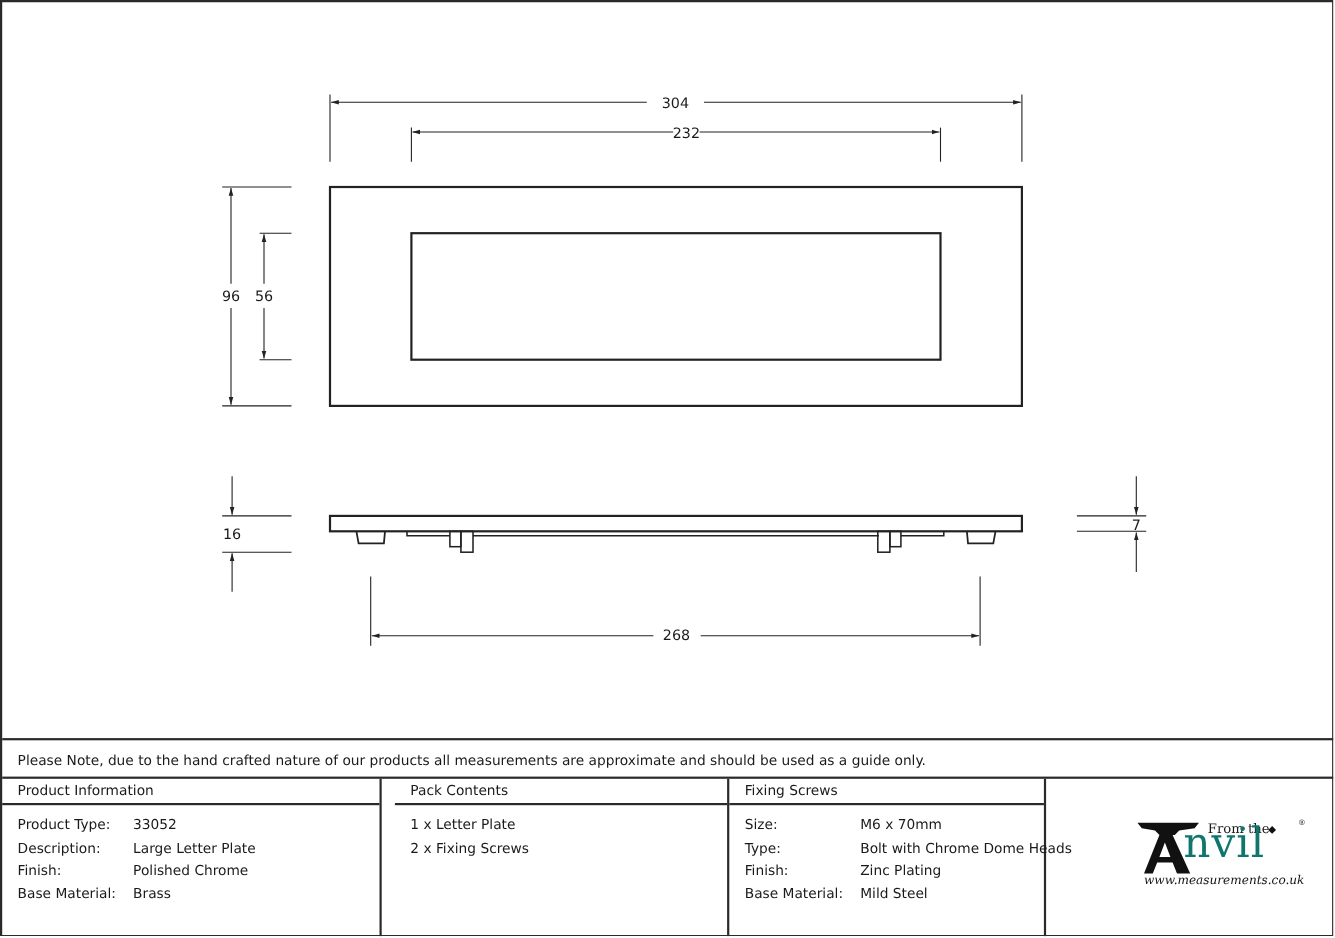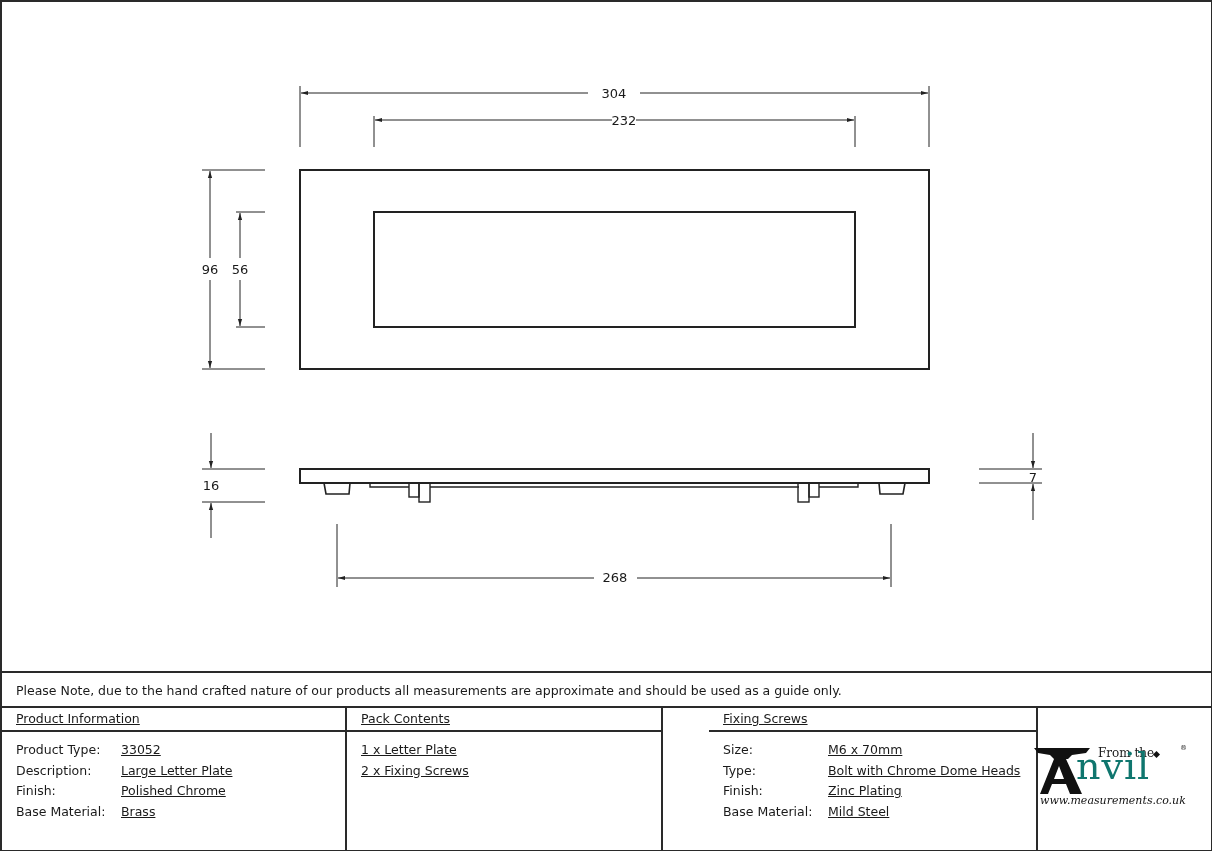--- a/index.html
+++ b/index.html
@@ -8,30 +8,30 @@
     .frame { position: absolute; left: 0; top: 0; width: 1212px; height: 851px;
              border: 1px solid #2a2a2a; border-left-width: 2px; border-top-width: 2px; box-sizing: border-box; }
     svg.drawing { position: absolute; left: 0; top: 0; }
     .dim-text { font-family: "DejaVu Sans", "Liberation Sans", sans-serif; font-size: 13px; fill: #1a1a1a; }
     .info { position: absolute; left: 0; top: 669px; width: 1214px; height: 184px; }
     .note { position: absolute; left: 2px; top: 2px; width: 1210px; height: 34px;
             border-top: 2px solid #2a2a2a; box-sizing: border-box;
             font-size: 12.5px; line-height: 36px; padding-left: 14px; }
     .table { position: absolute; left: 2px; top: 37px; width: 1210px; height: 145px;
              border-top: 2px solid #2a2a2a; box-sizing: border-box; }
-    .col { position: absolute; top: 0; height: 100%; box-sizing: border-box; text-decoration: underline; }
+    .col { position: absolute; top: 0; height: 100%; box-sizing: border-box; }
     .col-head { height: 24px; border-bottom: 2px solid #2a2a2a; box-sizing: border-box;
                 font-size: 12.5px; line-height: 22px; padding-left: 14px; }
     .col-body { padding: 8px 0 0 14px; font-size: 12.5px; }
     .kv-row { height: 20.5px; line-height: 20.5px; white-space: nowrap; }
     .kv-label { display: inline-block; width: 105px; }
     .list-row { height: 20.5px; line-height: 20.5px; }
     .c1 { left: 0; width: 345px; border-right: 2px solid #2a2a2a; }
-    .c2 { left: 345px; width: 316px; border-right: 2px solid #2a2a2a; }
-    .c3 { left: 661px; width: 375px; border-right: 2px solid #2a2a2a; padding-left: 46px; }
+    .c2 { left: 345px; width: 316px; border-right: 2px solid #2a2a2a; padding-left: 12px; }
+    .c3 { left: 661px; width: 288px; border-right: 2px solid #2a2a2a; }
     .c3 .col-head { border-bottom: 2px solid #2a2a2a; }
     .c4 { left: 998px; width: 192px; }
     .logo { position: absolute; left: 32px; top: 36px; width: 160px; height: 70px; }
     .logo-from { position: absolute; left: 66px; top: 2px; font-family: "DejaVu Serif", "Liberation Serif", serif; font-size: 12px; }
     .logo-diamond { position: absolute; left: 122px; top: 8px; width: 5px; height: 5px; background: #111; transform: rotate(45deg); }
     .logo-reg { position: absolute; left: 148px; top: 0px; font-size: 7px; font-family: "DejaVu Serif", serif; }
     .logo-word { position: absolute; left: 44px; top: 2px; font-family: "DejaVu Serif", "Liberation Serif", serif;
                  font-size: 38px; letter-spacing: 1px; line-height: 40px; color: #0f766e; }
     .logo-url { position: absolute; left: 8px; top: 50px; font-family: "DejaVu Serif", "Liberation Serif", serif;
                 font-style: italic; font-size: 11px; color: #111; }

